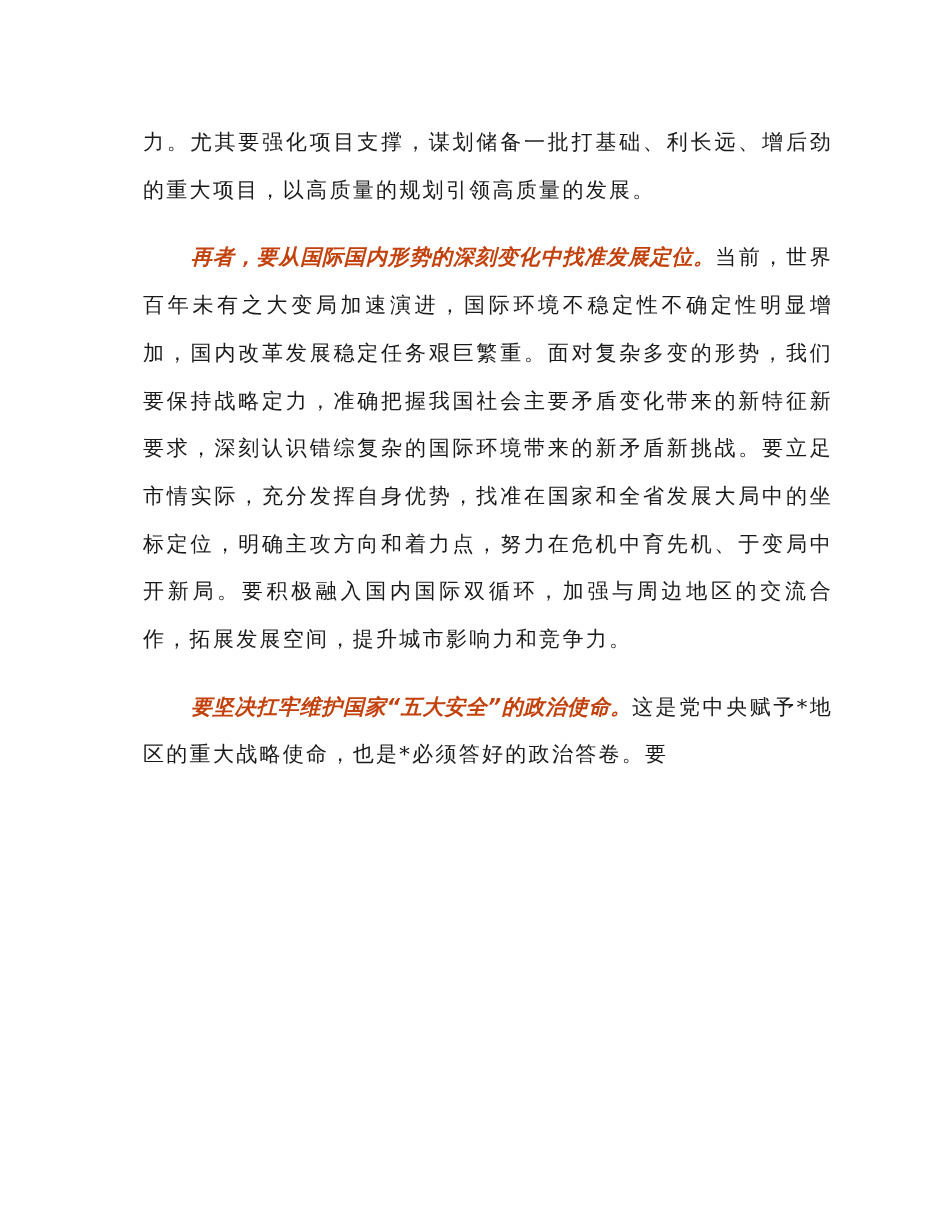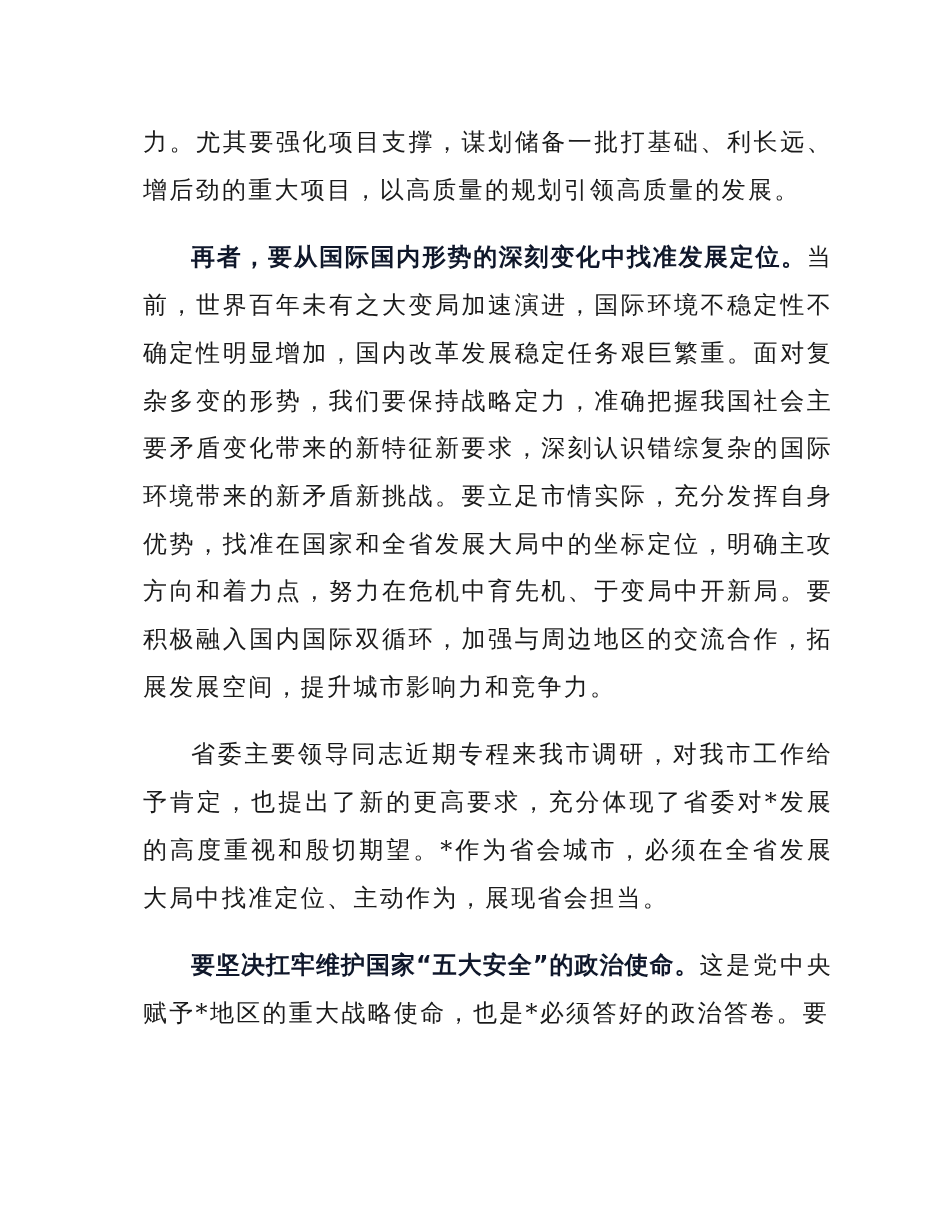--- a/index.html
+++ b/index.html
@@ -1,51 +1,48 @@
 <!DOCTYPE html>
 <html><head>
 <meta charset="utf-8">
 <style>
   html, body { margin: 0; padding: 0; background: #ffffff; }
   body { width: 950px; height: 1230px; overflow: hidden; position: relative; }
   .page {
     position: absolute; left: 143px; top: 119px; width: 690px;
     font-family: "DejaVu Serif", "Liberation Serif", serif;
     color: #1a1a1a;
-    font-size: 24px;
+    font-size: 21px;
   }
   .para {
     margin: 0 0 20px 0;
     line-height: 47.7px;
     text-align: justify;
     text-align-last: left;
     letter-spacing: 2.3px;
   }
   .para.indent { text-indent: 48px; }
-  .bold { font-family: "DejaVu Sans", "Liberation Sans", sans-serif; font-weight: bold; letter-spacing: 0.5px; color: #0f172a; }
+  .bold { font-family: "DejaVu Sans", "Liberation Sans", sans-serif; font-weight: bold; letter-spacing: 0.5px; color: #c2410c; font-style: italic; }
   .heading {
     margin: 0 0 20px 0; line-height: 47.7px; text-indent: 48px;
     font-family: "DejaVu Sans", "Liberation Sans", sans-serif; font-weight: bold; letter-spacing: 0.5px; color: #111;
   }
 </style>
 </head>
 <body>
 
 <div class="page">
 
   <p class="para">
     <span>力。尤其要强化项目支撑，谋划储备一批打基础、利长远、增后劲的重大项目，以高质量的规划引领高质量的发展。</span>
   </p>
 
   <p class="para indent">
     <span class="bold">再者，要从国际国内形势的深刻变化中找准发展定位。</span><span>当前，世界百年未有之大变局加速演进，国际环境不稳定性不确定性明显增加，国内改革发展稳定任务艰巨繁重。面对复杂多变的形势，我们要保持战略定力，准确把握我国社会主要矛盾变化带来的新特征新要求，深刻认识错综复杂的国际环境带来的新矛盾新挑战。要立足市情实际，充分发挥自身优势，找准在国家和全省发展大局中的坐标定位，明确主攻方向和着力点，努力在危机中育先机、于变局中开新局。要积极融入国内国际双循环，加强与周边地区的交流合作，拓展发展空间，提升城市影响力和竞争力。</span>
   </p>
 
 
-  <p class="para indent">
-    <span>省委主要领导同志近期专程来我市调研，对我市工作给予肯定，也提出了新的更高要求，充分体现了省委对*发展的高度重视和殷切期望。*作为省会城市，必须在全省发展大局中找准定位、主动作为，展现省会担当。</span>
-  </p>
 
   <p class="para indent">
     <span class="bold">要坚决扛牢维护国家“五大安全”的政治使命。</span><span>这是党中央赋予*地区的重大战略使命，也是*必须答好的政治答卷。要</span>
   </p>
 
 </div>
 
 </body></html>

